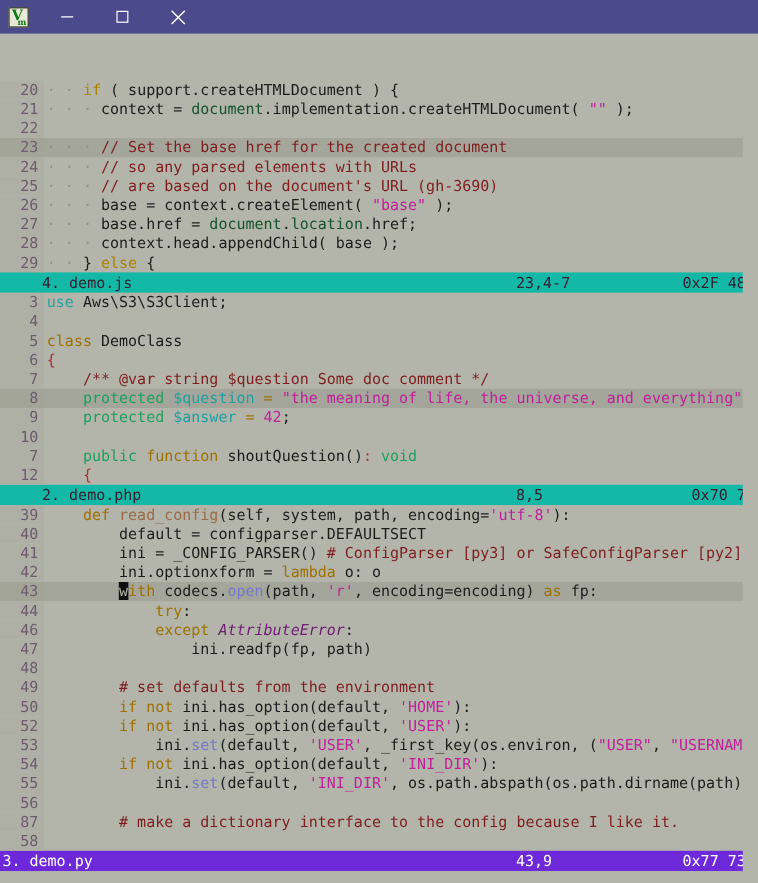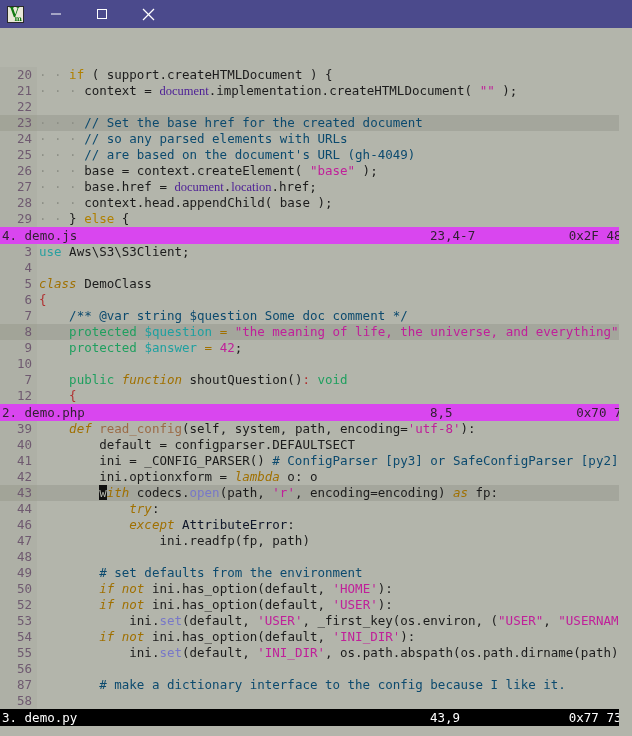--- a/index.html
+++ b/index.html
@@ -85,28 +85,28 @@
     flex: 0 0 37px;
     text-align: right;
     padding-right: 5px;
     color: #6f5a70;
     background: #aeb0a6;
   }
   .codeline.cursorline .lnum { background: #a2a498; }
   .ltext { flex: 1 1 auto; overflow: hidden; padding-left: 2px; }
 
   
-  .kw      { color: #a07000; font-style: italic; }            
+  .kw      { color: #a07000; }            
   .cond    { color: #b08000; }
-  .com     { color: #0c4a6e; }            
+  .com     { color: #7f1d1d; }            
   .str     { color: #c0209a; }            
   .id      { color: #1c1c1c; }            
-  .typ     { color: #4c1d95; font-family: Liberation Serif, serif; }            
+  .typ     { color: #14532d; }            
   .fn      { color: #9b6b47; }            
-  .cls     { color: #0f172a; }            
+  .cls     { color: #701a75; font-style: italic; }            
   .num     { color: #c0209a; }            
   .pre     { color: #2aa0a0; }            
   .var     { color: #1fa0a0; }            
   .mod     { color: #1f9f5f; }            
   .ret     { color: #1f9f5f; }            
   .br      { color: #b03030; }            
   .meth    { color: #7878c8; }            
   .ind     { color: #8e9087; }            
   .cursor  {
     background: #101010;
@@ -116,22 +116,22 @@
   
   .statusline {
     height: 17px;
     line-height: 17px;
     font-size: 12.5px;
     display: flex;
     align-items: center;
     white-space: pre;
     user-select: none;
   }
-  .statusline.inactive { background: #d946ef; color: #322032; }
-  .statusline.active   { background: #000000; color: #ffffff; }
+  .statusline.inactive { background: #14b8a6; color: #322032; padding-left: 33px; }
+  .statusline.active   { background: #6d28d9; color: #ffffff; }
   .st-name { padding-left: 2px; flex: 0 0 auto; }
   .st-gap  { flex: 1 1 auto; }
   .st-pos  { flex: 0 0 auto; width: 112px; }
   .st-pct  { flex: 0 0 auto; width: 90px; text-align: right; padding-right: 3px; }
 
   
   .scrollcol {
     position: absolute;
     right: 0; top: 0;
     width: 13px;
@@ -181,21 +181,21 @@
 </div>
 
 <div id="editor">
   <div id="panes-host">
       <div class="pane">
         <div class="codeline"><span class="lnum">20</span><span class="ltext"><span class="ind">·&nbsp;·&nbsp;</span><span class="cond">if</span><span class="id"> ( support.createHTMLDocument ) {</span></span></div>
         <div class="codeline"><span class="lnum">21</span><span class="ltext"><span class="ind">·&nbsp;·&nbsp;·&nbsp;</span><span class="id">context = </span><span class="typ">document</span><span class="id">.implementation.createHTMLDocument( </span><span class="str">""</span><span class="id"> );</span></span></div>
         <div class="codeline"><span class="lnum">22</span><span class="ltext"></span></div>
         <div class="codeline cursorline"><span class="lnum">23</span><span class="ltext"><span class="ind">·&nbsp;·&nbsp;·&nbsp;</span><span class="com">// Set the base href for the created document</span></span></div>
         <div class="codeline"><span class="lnum">24</span><span class="ltext"><span class="ind">·&nbsp;·&nbsp;·&nbsp;</span><span class="com">// so any parsed elements with URLs</span></span></div>
-        <div class="codeline"><span class="lnum">25</span><span class="ltext"><span class="ind">·&nbsp;·&nbsp;·&nbsp;</span><span class="com">// are based on the document's URL (gh-4049)</span></span></div>
+        <div class="codeline"><span class="lnum">25</span><span class="ltext"><span class="ind">·&nbsp;·&nbsp;·&nbsp;</span><span class="com">// are based on the document's URL (gh-3690)</span></span></div>
         <div class="codeline"><span class="lnum">26</span><span class="ltext"><span class="ind">·&nbsp;·&nbsp;·&nbsp;</span><span class="id">base = context.createElement( </span><span class="str">"base"</span><span class="id"> );</span></span></div>
         <div class="codeline"><span class="lnum">27</span><span class="ltext"><span class="ind">·&nbsp;·&nbsp;·&nbsp;</span><span class="id">base.href = </span><span class="typ">document</span><span class="id">.</span><span class="typ">location</span><span class="id">.href;</span></span></div>
         <div class="codeline"><span class="lnum">28</span><span class="ltext"><span class="ind">·&nbsp;·&nbsp;·&nbsp;</span><span class="id">context.head.appendChild( base );</span></span></div>
         <div class="codeline"><span class="lnum">29</span><span class="ltext"><span class="ind">·&nbsp;·&nbsp;</span><span class="id">} </span><span class="cond">else</span><span class="id"> {</span></span></div>
         <div class="statusline inactive"><span class="st-name">4. demo.js</span><span class="st-gap"></span><span class="st-pos">23,4-7</span><span class="st-pct">0x2F 48%</span></div>
       </div>
       <div class="pane">
         <div class="codeline"><span class="lnum">3</span><span class="ltext"><span class="pre">use</span><span class="id"> Aws\S3\S3Client;</span></span></div>
         <div class="codeline"><span class="lnum">4</span><span class="ltext"></span></div>
         <div class="codeline"><span class="lnum">5</span><span class="ltext"><span class="kw">class</span><span class="id"> DemoClass</span></span></div>

